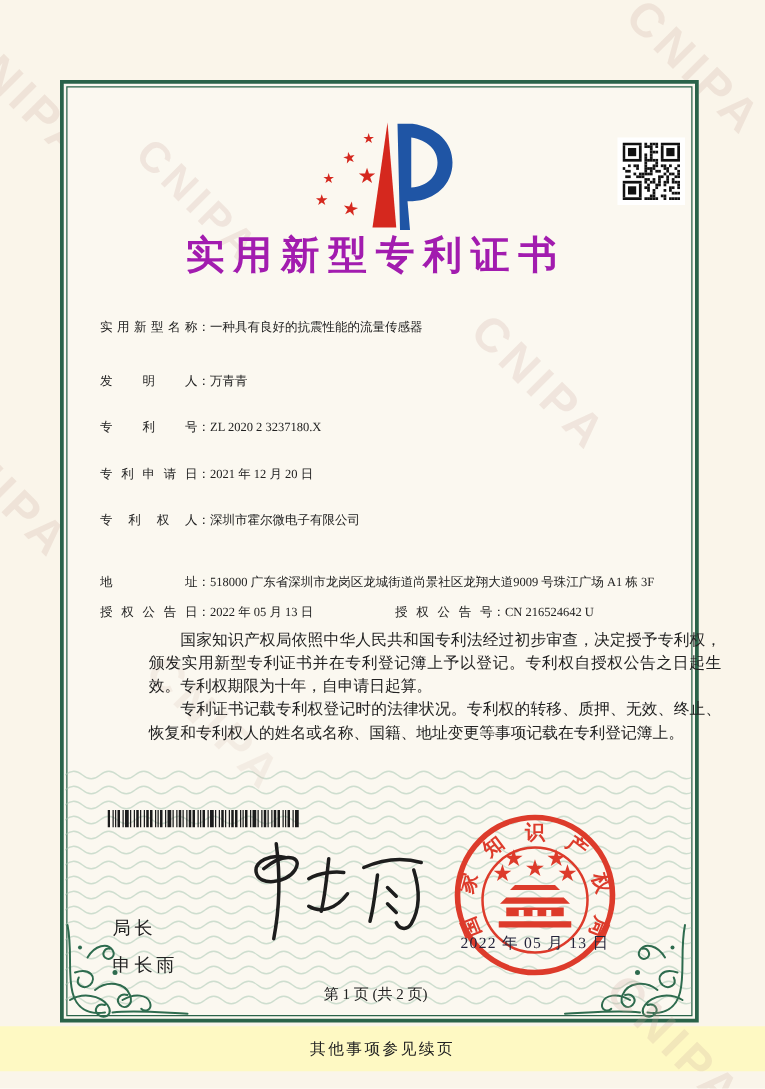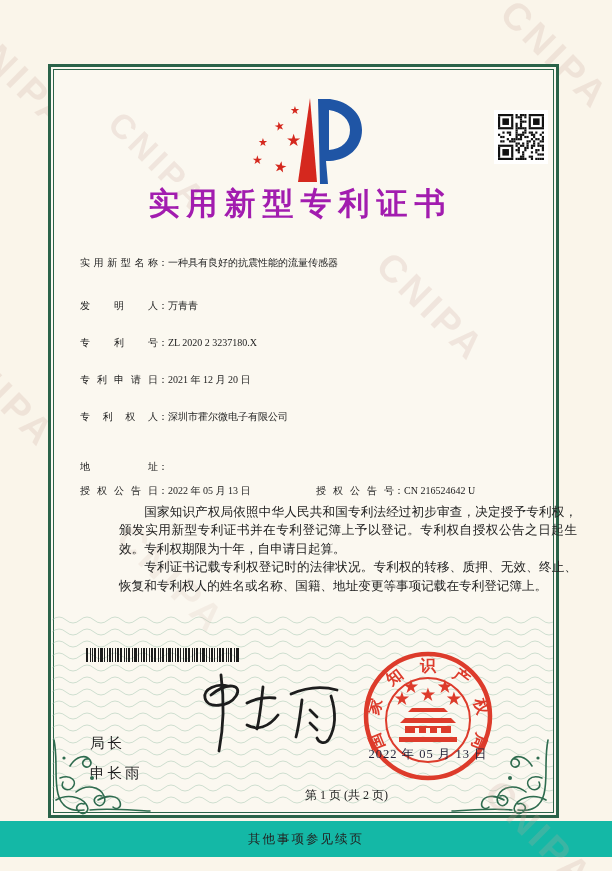--- a/index.html
+++ b/index.html
@@ -45,22 +45,22 @@
   #signature{position:absolute;left:183px;top:663px;z-index:6;}
   #signature path{fill:none;stroke:#1d1d1d;stroke-width:2.8;stroke-linecap:round;stroke-linejoin:round;}
   #seal{position:absolute;left:360px;top:648px;z-index:5;}
   #seal .ring{fill:none;stroke:#dd3b2b;stroke-width:4.5;}
   #seal text{fill:#dd3b2b;font-size:16px;font-weight:bold;text-anchor:middle;
     font-family:"Liberation Serif","DejaVu Serif",serif;}
   #seal .emb{fill:#dd3b2b;}
   #seal .emb-star{fill:#dd3b2b;font-weight:bold;}
   .seal-date{position:absolute;left:366px;top:746px;width:124px;text-align:center;
     font-size:12.5px;color:#24243a;z-index:7;letter-spacing:1px;}
-  .page-no{position:absolute;left:48px;top:787px;width:505px;text-align:center;font-size:12px;z-index:5;padding-left:46px;}
-  .bottom-strip{position:absolute;left:0;top:821px;width:612px;height:36px;background:#14b8a6;
+  .page-no{position:absolute;left:48px;top:787px;width:505px;text-align:center;font-size:12px;z-index:5;}
+  .bottom-strip{position:absolute;left:0;top:821px;width:612px;height:36px;background:#fef9c3;
     display:flex;align-items:center;justify-content:center;z-index:5;}
   .bottom-strip span{font-size:12.5px;letter-spacing:2px;color:#222;}
   
   #logo{position:absolute;left:250px;top:96px;z-index:5;}
   #logo .st{fill:#d5281e;font-family:"DejaVu Sans",sans-serif;}
   
   .qrbox{position:absolute;left:494px;top:110px;width:54px;height:54px;background:#fff;z-index:5;
     display:flex;align-items:center;justify-content:center;}
   #qr rect{fill:#111;}
 </style>
@@ -301,20 +301,21 @@
     <span class="val">2021 年 12 月 20 日</span>
   </div>
   <div class="row" style="top:407px">
     <span class="lbl">专利权人</span>
       <span class="colon">：</span>
     <span class="val">深圳市霍尔微电子有限公司</span>
   </div>
   <div class="row" style="top:457px;width:455px">
     <span class="lbl">地址</span>
       <span class="colon">：</span>
+    <span class="val" style="max-width:372px">518000 广东省深圳市龙岗区龙城街道尚景社区龙翔大道9009 号珠江广场 A1 栋 3F</span>
   </div>
   <div class="row" style="top:481px">
     <span class="lbl">授权公告日</span>
       <span class="colon">：</span>
     <span class="val" style="flex:0 0 auto">2022 年 05 月 13 日</span>
     <span class="grant2">
       <span class="lbl">授权公告号</span>
         <span class="colon">：</span>
       <span class="val" style="flex:0 0 auto">CN 216524642 U</span>
     </span>

